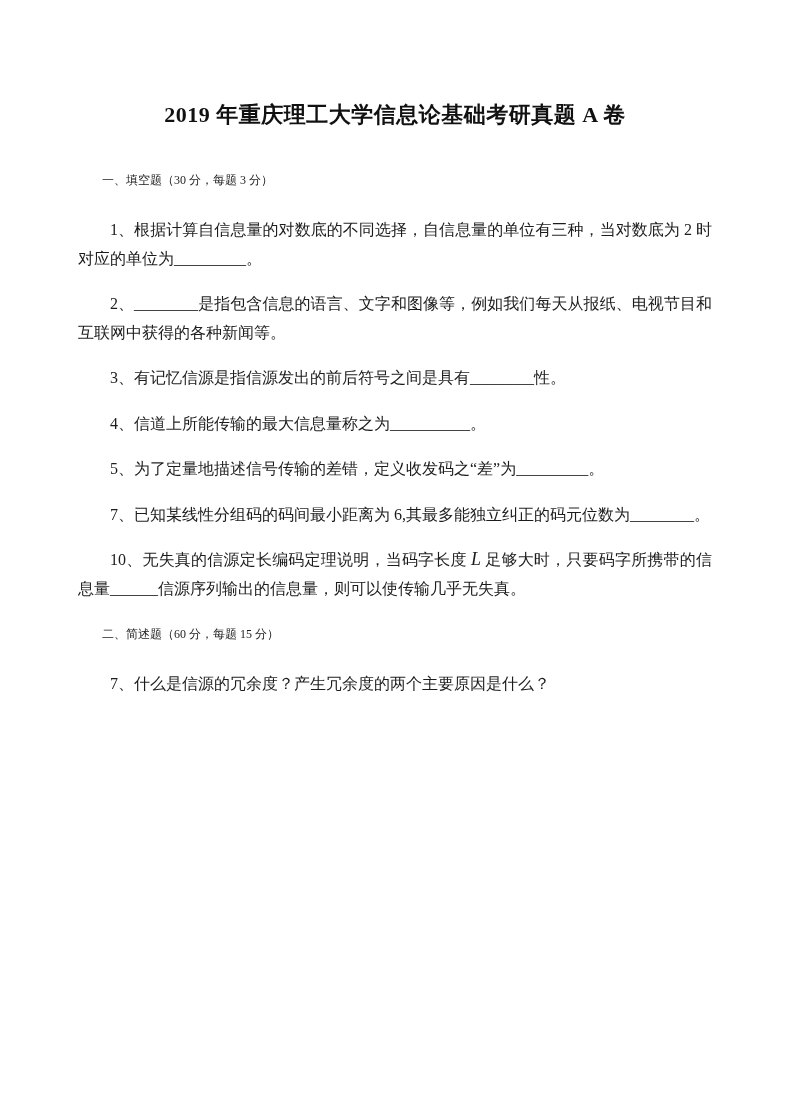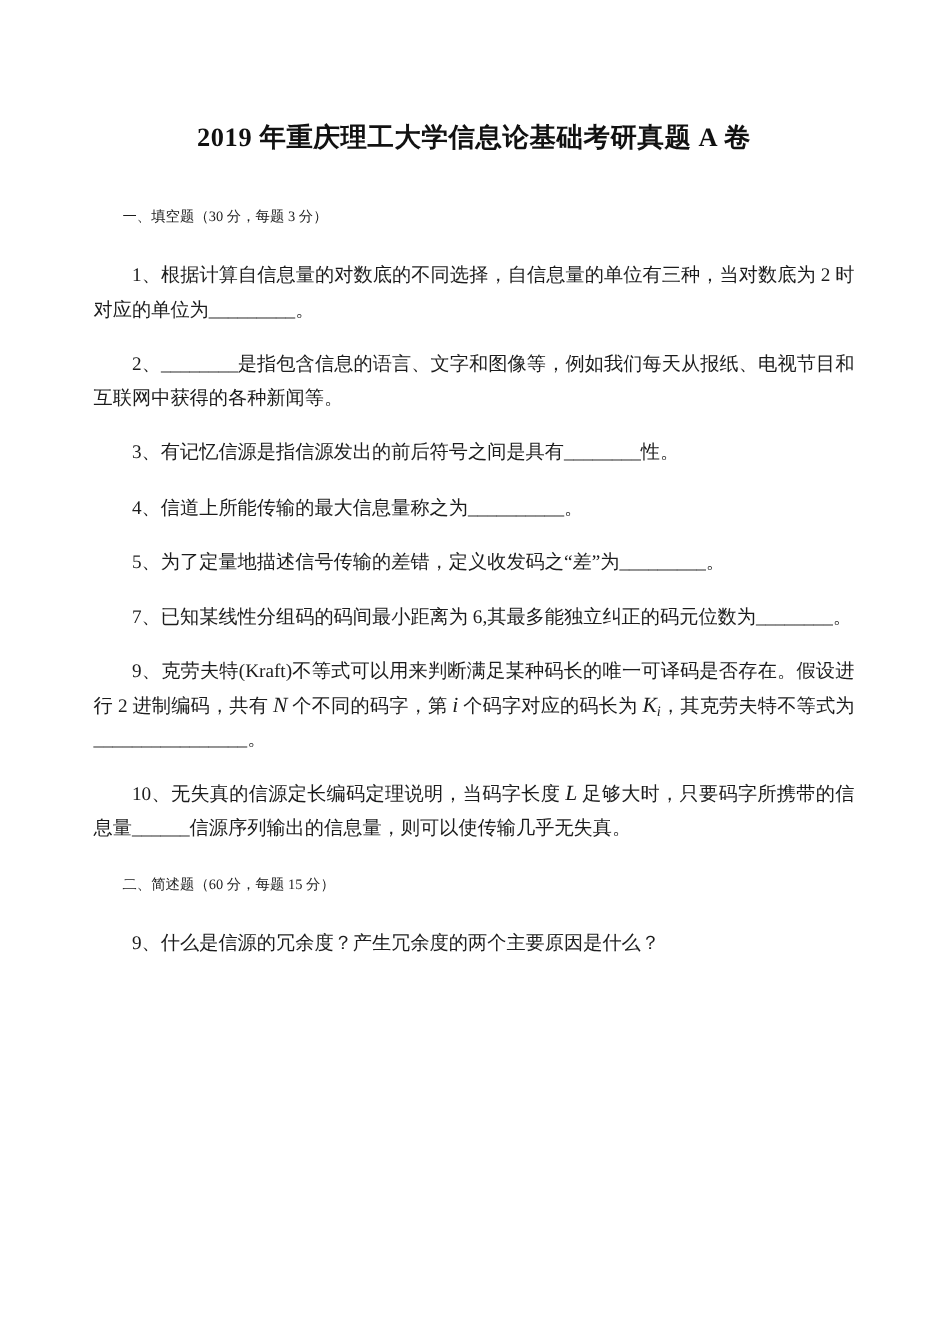--- a/index.html
+++ b/index.html
@@ -61,18 +61,17 @@
 <div class="page">
   <h1 class="doc-title">2019 年重庆理工大学信息论基础考研真题 A 卷</h1>
   <div id="doc-body">
       <div class="section-heading">一、填空题（30 分，每题 3 分）</div>
       <p class="question"><span>1、根据计算自信息量的对数底的不同选择，自信息量的单位有三种，当对数底为 2 时对应的单位为_________。</span></p>
       <p class="question"><span>2、________是指包含信息的语言、文字和图像等，例如我们每天从报纸、电视节目和互联网中获得的各种新闻等。</span></p>
       <p class="question"><span>3、有记忆信源是指信源发出的前后符号之间是具有________性。</span></p>
       <p class="question"><span>4、信道上所能传输的最大信息量称之为__________。</span></p>
       <p class="question"><span>5、为了定量地描述信号传输的差错，定义收发码之“差”为_________。</span></p>
       <p class="question"><span>7、已知某线性分组码的码间最小距离为 6,其最多能独立纠正的码元位数为________。</span></p>
-      <p class="question"><span>9、克劳夫特(Kraft)不等式可以用来判断满足某种码长的唯一可译码是否存在。假设进行 2 进制编码，共有 </span><span class="r-math">N</span><span> 个不同的码字，第 </span><span class="r-math">i</span><span> 个码字对应的码长为 </span><span class="r-math">K</span><span class="r-msub">i</span><span>，其克劳夫特不等式为________________。</span></p>
       <p class="question"><span>10、无失真的信源定长编码定理说明，当码字长度 </span><span class="r-math">L</span><span> 足够大时，只要码字所携带的信息量______信源序列输出的信息量，则可以使传输几乎无失真。</span></p>
       <div class="section-heading">二、简述题（60 分，每题 15 分）</div>
-      <p class="question"><span>9、什么是信源的冗余度？产生冗余度的两个主要原因是什么？</span></p>
+      <p class="question"><span>7、什么是信源的冗余度？产生冗余度的两个主要原因是什么？</span></p>
     </div>
 </div>
 
 </body></html>

